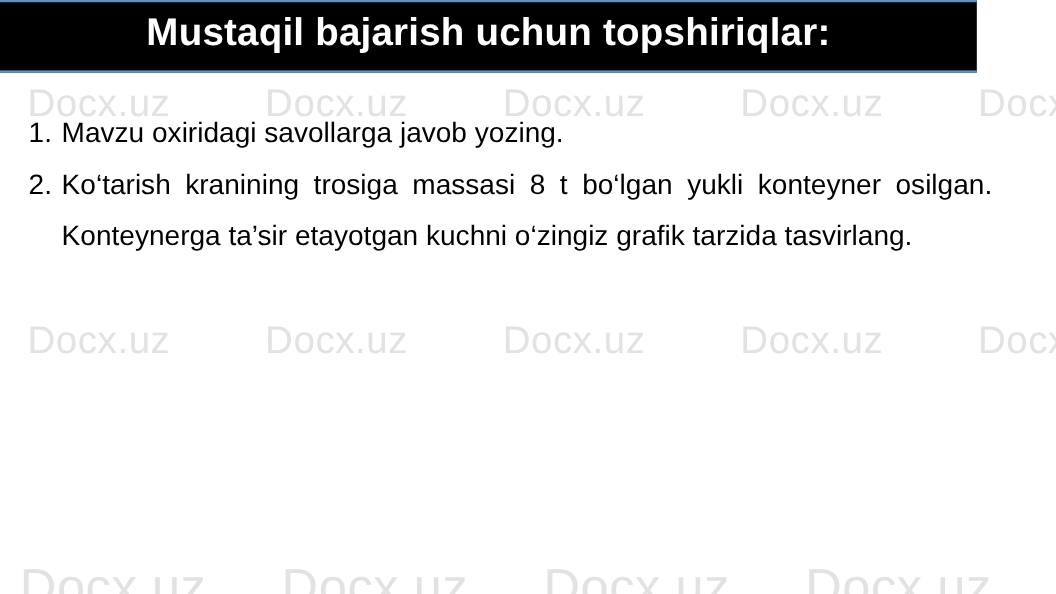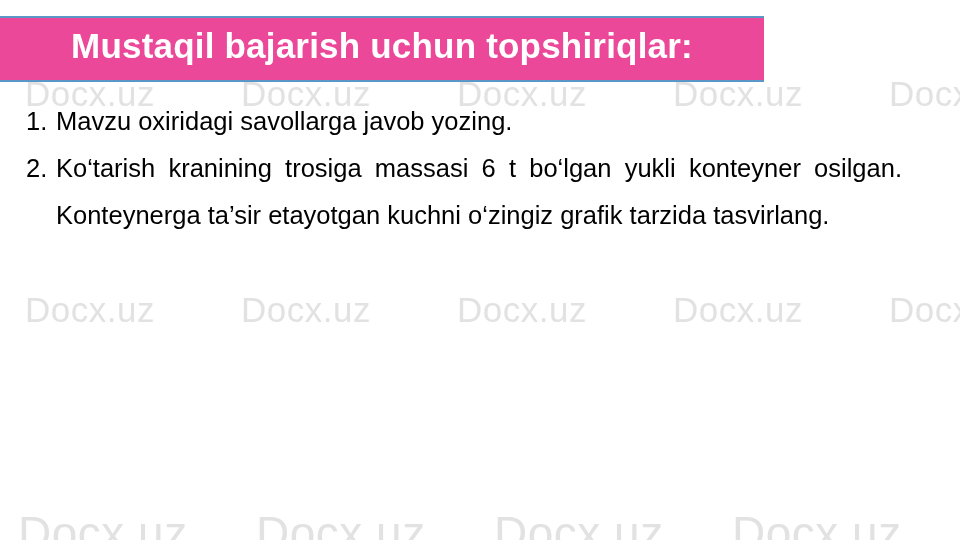--- a/index.html
+++ b/index.html
@@ -51,24 +51,24 @@
   .wm-row.large .wm-item { width: 238px; }
 
   #wm-row-top    { top: 36px;  left: 25px; }
   #wm-row-middle { top: 252px; left: 25px; }
   #wm-row-bottom { top: 468px; left: 18px; }
 
   
   #title-banner {
     position: absolute;
     left: 0;
-    top: 16px;
-    width: 764px;
+    top: 0;
+    width: 888px;
     height: 66px;
-    background: #ec4899;
+    background: #000000;
     border-top: 2px solid #5b96c6;
     border-bottom: 2px solid #5b96c6;
     box-sizing: border-box;
     z-index: 2;
     display: flex;
     align-items: center;
     justify-content: center;
   }
   #title-text {
     color: #ffffff;
@@ -141,17 +141,17 @@
   <div class="task-item">
     <div class="task-number">1.</div>
     <div class="task-body single-line">
       <span>Mavzu oxiridagi savollarga javob yozing.</span>
     </div>
   </div>
 
   <div class="task-item">
     <div class="task-number">2.</div>
     <div class="task-body">
-      <span>Ko‘tarish kranining trosiga massasi 6 t bo‘lgan yukli konteyner osilgan. Konteynerga ta’sir etayotgan kuchni o‘zingiz grafik tarzida tasvirlang.</span>
+      <span>Ko‘tarish kranining trosiga massasi 8 t bo‘lgan yukli konteyner osilgan. Konteynerga ta’sir etayotgan kuchni o‘zingiz grafik tarzida tasvirlang.</span>
     </div>
   </div>
 
 </div>
 
 </body></html>

